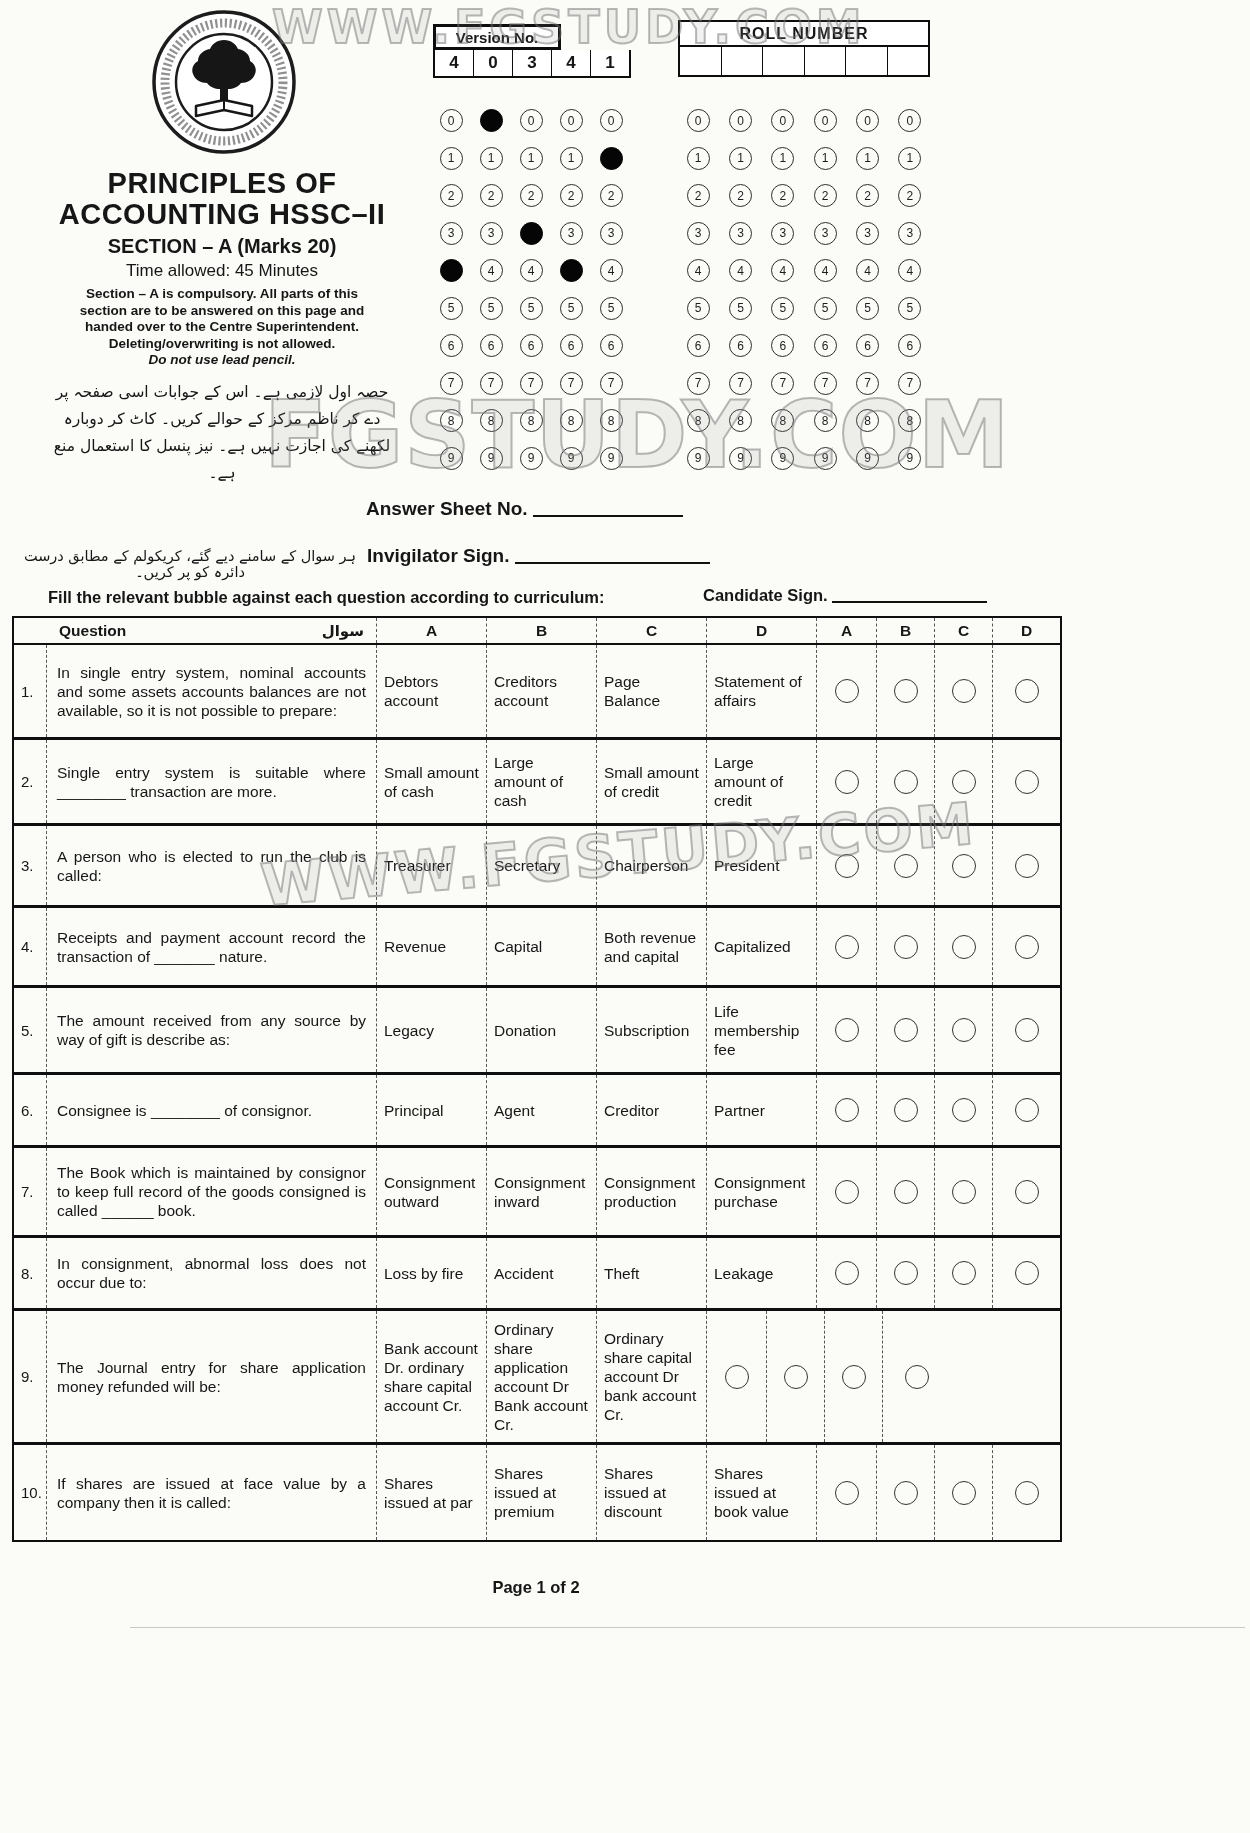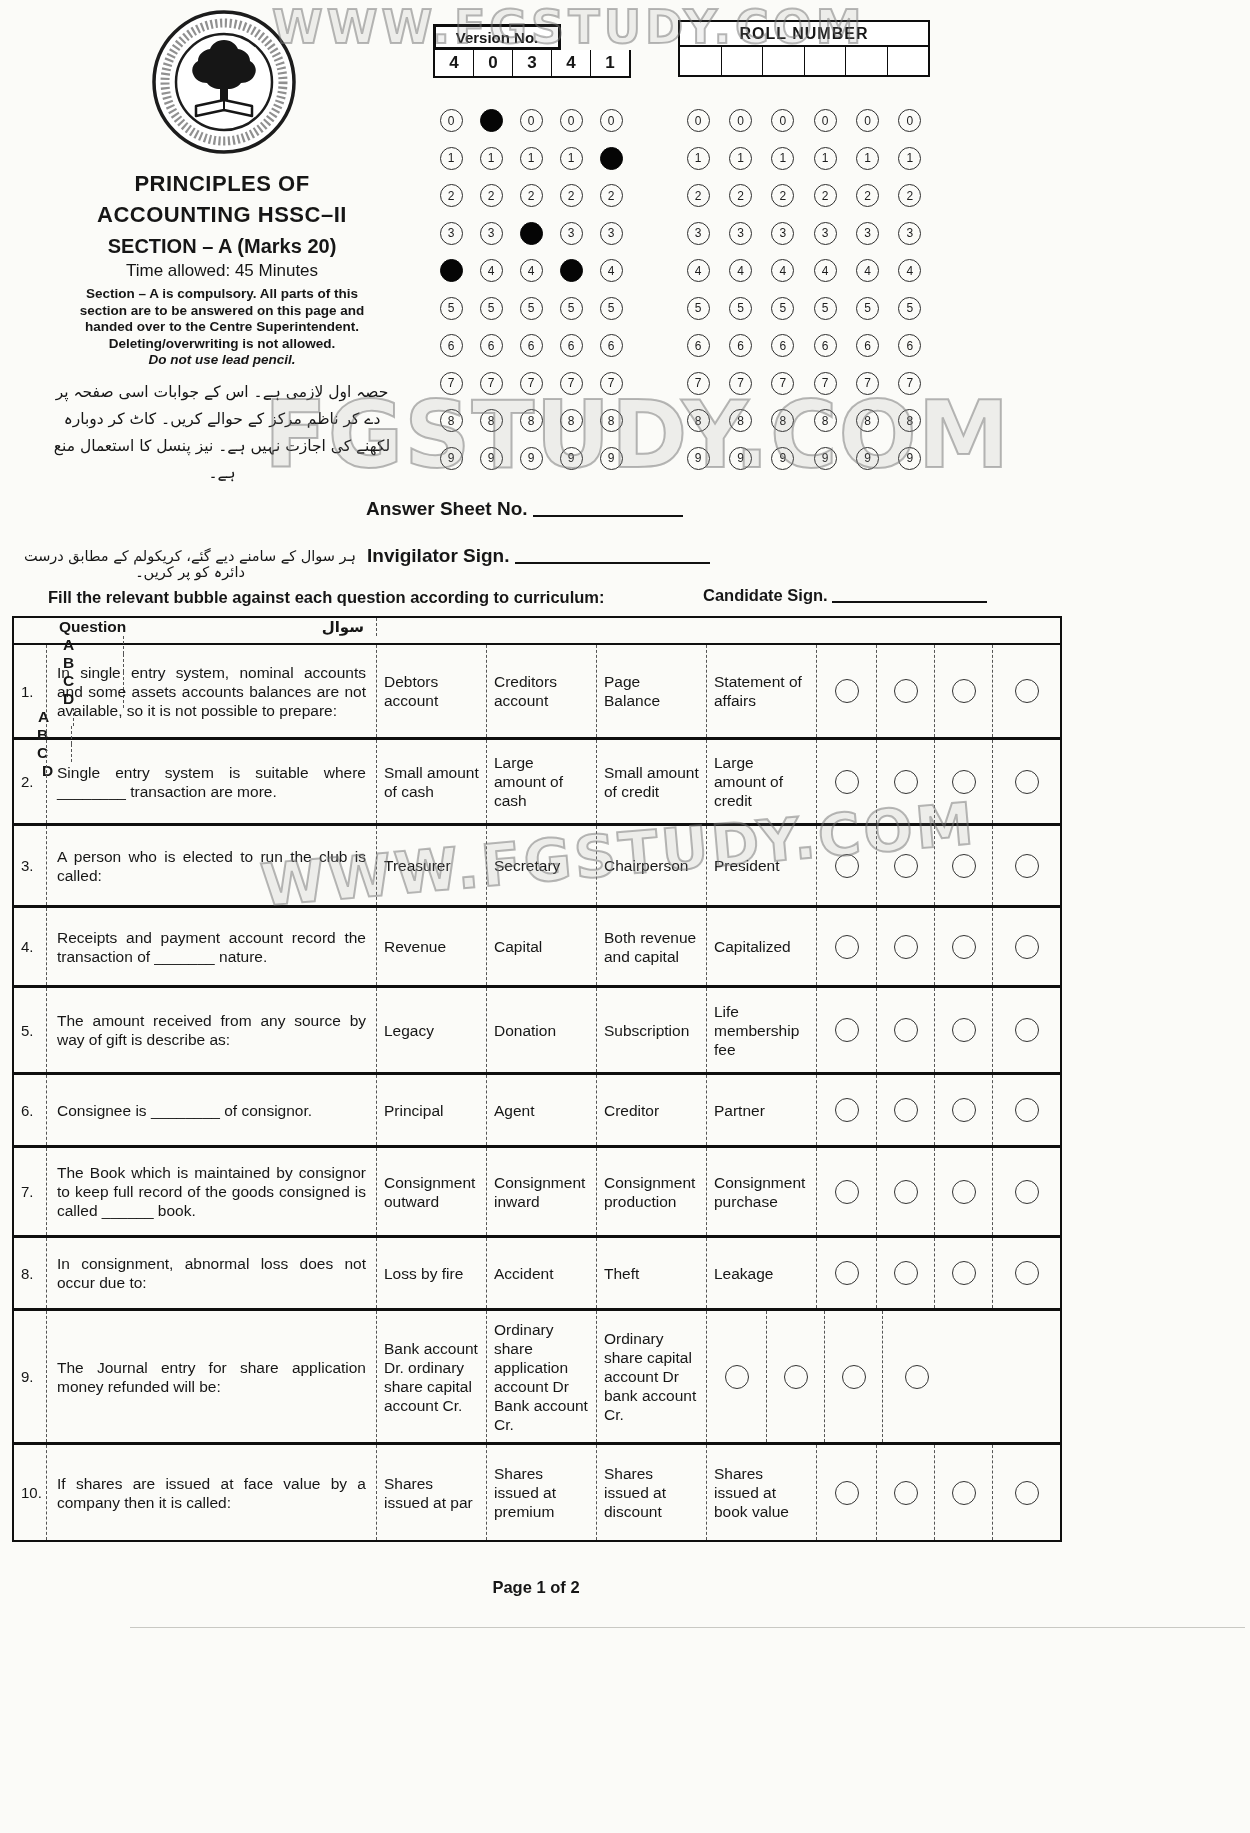--- a/index.html
+++ b/index.html
@@ -8,21 +8,21 @@
 
 
 .wm{position:absolute;z-index:6;font-family:"DejaVu Sans",sans-serif;font-weight:bold;color:rgba(140,140,140,0.12);-webkit-text-stroke:2px rgba(115,115,115,0.5);white-space:nowrap;pointer-events:none;}
 #wm-top{left:272px;top:0px;font-size:46px;letter-spacing:4px;}
 #wm-mid{left:264px;top:382px;font-size:92px;letter-spacing:1px;}
 #wm-low{left:258px;top:852px;font-size:58px;letter-spacing:3px;transform:rotate(-5deg);transform-origin:left top;}
 
 #logo{position:absolute;left:150px;top:8px;}
 
 #masthead{position:absolute;left:52px;top:168px;width:340px;text-align:center;}
-.title-line{font-size:22px;font-weight:bold;line-height:31px;letter-spacing:.5px;}
+.title-line{font-size:29px;font-weight:bold;line-height:31px;letter-spacing:.5px;}
 .section-line{font-size:20px;font-weight:bold;margin-top:5px;}
 .time-line{font-size:17px;margin-top:3px;}
 #note-lines{margin-top:5px;font-size:13.5px;font-weight:bold;line-height:16.5px;}
 .note-italic{font-size:13.5px;font-weight:bold;font-style:italic;line-height:16.5px;}
 .urdu-block{margin-top:10px;direction:rtl;font-size:15.5px;line-height:27px;font-family:"DejaVu Sans",sans-serif;}
 
 #version-box{position:absolute;left:433px;top:24px;z-index:2;}
 .vlabel{width:128px;height:26px;border:3px solid #0d0d0d;display:flex;align-items:center;justify-content:center;font-weight:bold;font-size:15px;background:#fff;}
 .vdigits{display:flex;width:198px;border:2px solid #0d0d0d;border-top:none;height:28px;background:#fff;}
 .vcell{flex:1;display:flex;align-items:center;justify-content:center;font-weight:bold;font-size:17px;border-right:1.5px solid #0d0d0d;}
@@ -41,21 +41,21 @@
 .bub.fill{background:#050505;color:transparent;border-color:#050505;}
 
 #answer-sheet-no{position:absolute;left:366px;top:498px;font-size:19px;font-weight:bold;z-index:2;}
 #invig-urdu{position:absolute;left:18px;top:548px;width:344px;direction:rtl;text-align:center;font-size:14.5px;font-family:"DejaVu Sans",sans-serif;}
 #invig{position:absolute;left:367px;top:545px;font-size:19px;font-weight:bold;}
 #fill-instr{position:absolute;left:48px;top:588px;font-size:16.5px;font-weight:bold;}
 #candidate{position:absolute;left:703px;top:586px;font-size:16.5px;font-weight:bold;}
 .blank{display:inline-block;border-bottom:2px solid #111;height:16px;vertical-align:-2px;}
 
 #qtable{position:absolute;left:12px;top:616px;width:1050px;border:2px solid #0f0f0f;z-index:1;}
-.thead{display:flex;height:27px;border-bottom:2px solid #0f0f0f;flex-direction:column;}
+.thead{display:flex;height:27px;border-bottom:2px solid #0f0f0f;}
 .thead>div{display:flex;align-items:center;justify-content:center;font-weight:bold;font-size:15.5px;border-right:1px dashed #555;flex-shrink:0;}
 .thead>div:last-child{border-right:none;}
 .hq{width:363px;}
 .thead .hq{justify-content:space-between;padding:0 12px 0 45px;}
 .hq .hq-urdu{font-size:15px;font-family:"DejaVu Sans",sans-serif;}
 .hopt{width:110px;}
 .bw-a{width:60px;}.bw-b{width:58px;}.bw-c{width:58px;}.bw-d{width:67px;}
 .trow{display:flex;border-top:3px solid #0f0f0f;}
 .trow.first{border-top:none;}
 .cell{border-right:1px dashed #555;flex-shrink:0;}

